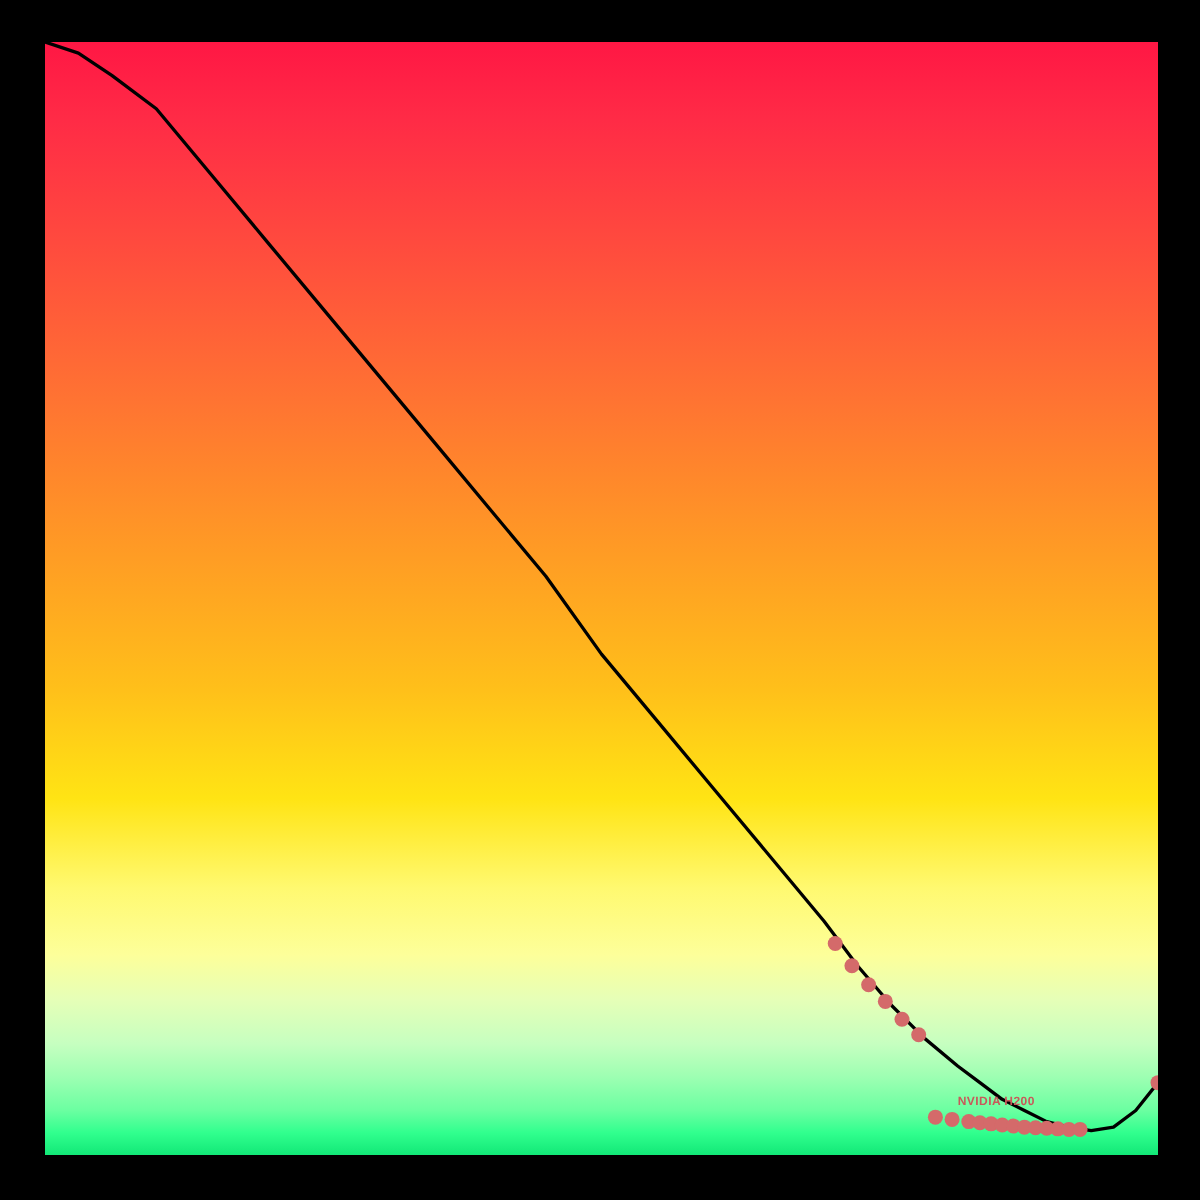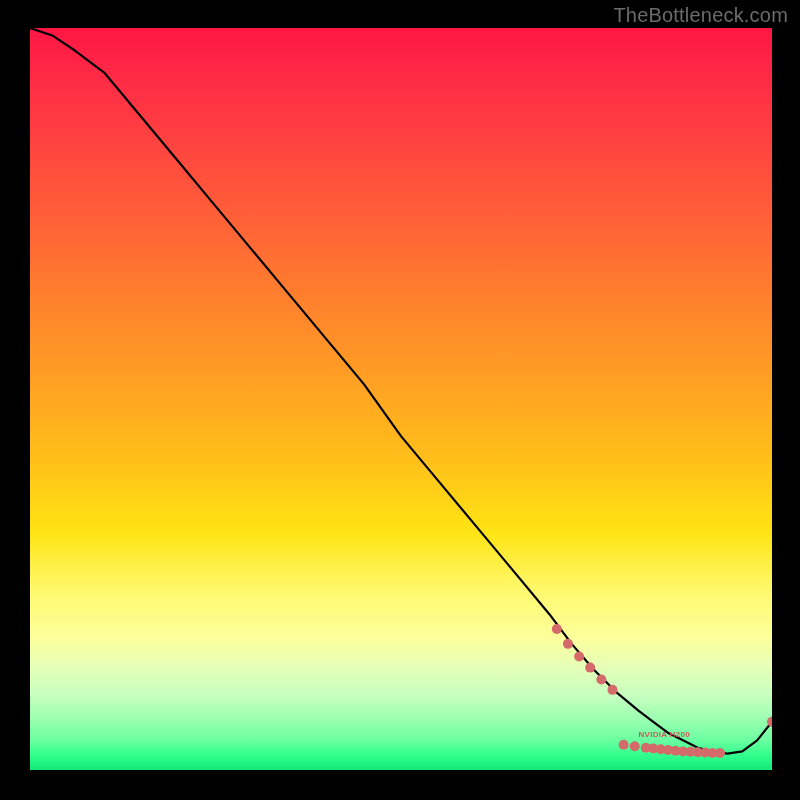--- a/index.html
+++ b/index.html
@@ -77,21 +77,20 @@
     font-size: 8px;
     font-weight: 700;
     letter-spacing: 0.3px;
   }
 </style>
 </head>
 <body>
 
 <div class="frame">
 
-  <div class="watermark">TheBottleneck.com</div>
 
   <div class="plot-area"></div>
 
   <svg class="chart" viewBox="0 0 742 742" preserveAspectRatio="none">
     <path id="curve-path" class="curve" d="M0.00 0.00 L22.26 7.42 L44.52 22.26 L74.20 44.52 L111.30 89.04 L148.40 133.56 L185.50 178.08 L222.60 222.60 L259.70 267.12 L296.80 311.64 L333.90 356.16 L371.00 408.10 L408.10 452.62 L445.20 497.14 L482.30 541.66 L519.40 586.18 L541.66 615.86 L563.92 641.83 L586.18 664.09 L608.44 682.64 L623.28 693.77 L638.12 704.90 L652.96 712.32 L667.80 719.74 L682.64 723.45 L697.48 725.68 L712.32 723.45 L727.16 712.32 L742.00 693.77"></path>
     <g id="markers-group">
         <circle cx="526.82" cy="601.02" r="5" class="marker"></circle>
         <circle cx="537.95" cy="615.86" r="5" class="marker"></circle>
         <circle cx="549.08" cy="628.47" r="5" class="marker"></circle>
         <circle cx="560.21" cy="639.60" r="5" class="marker"></circle>

